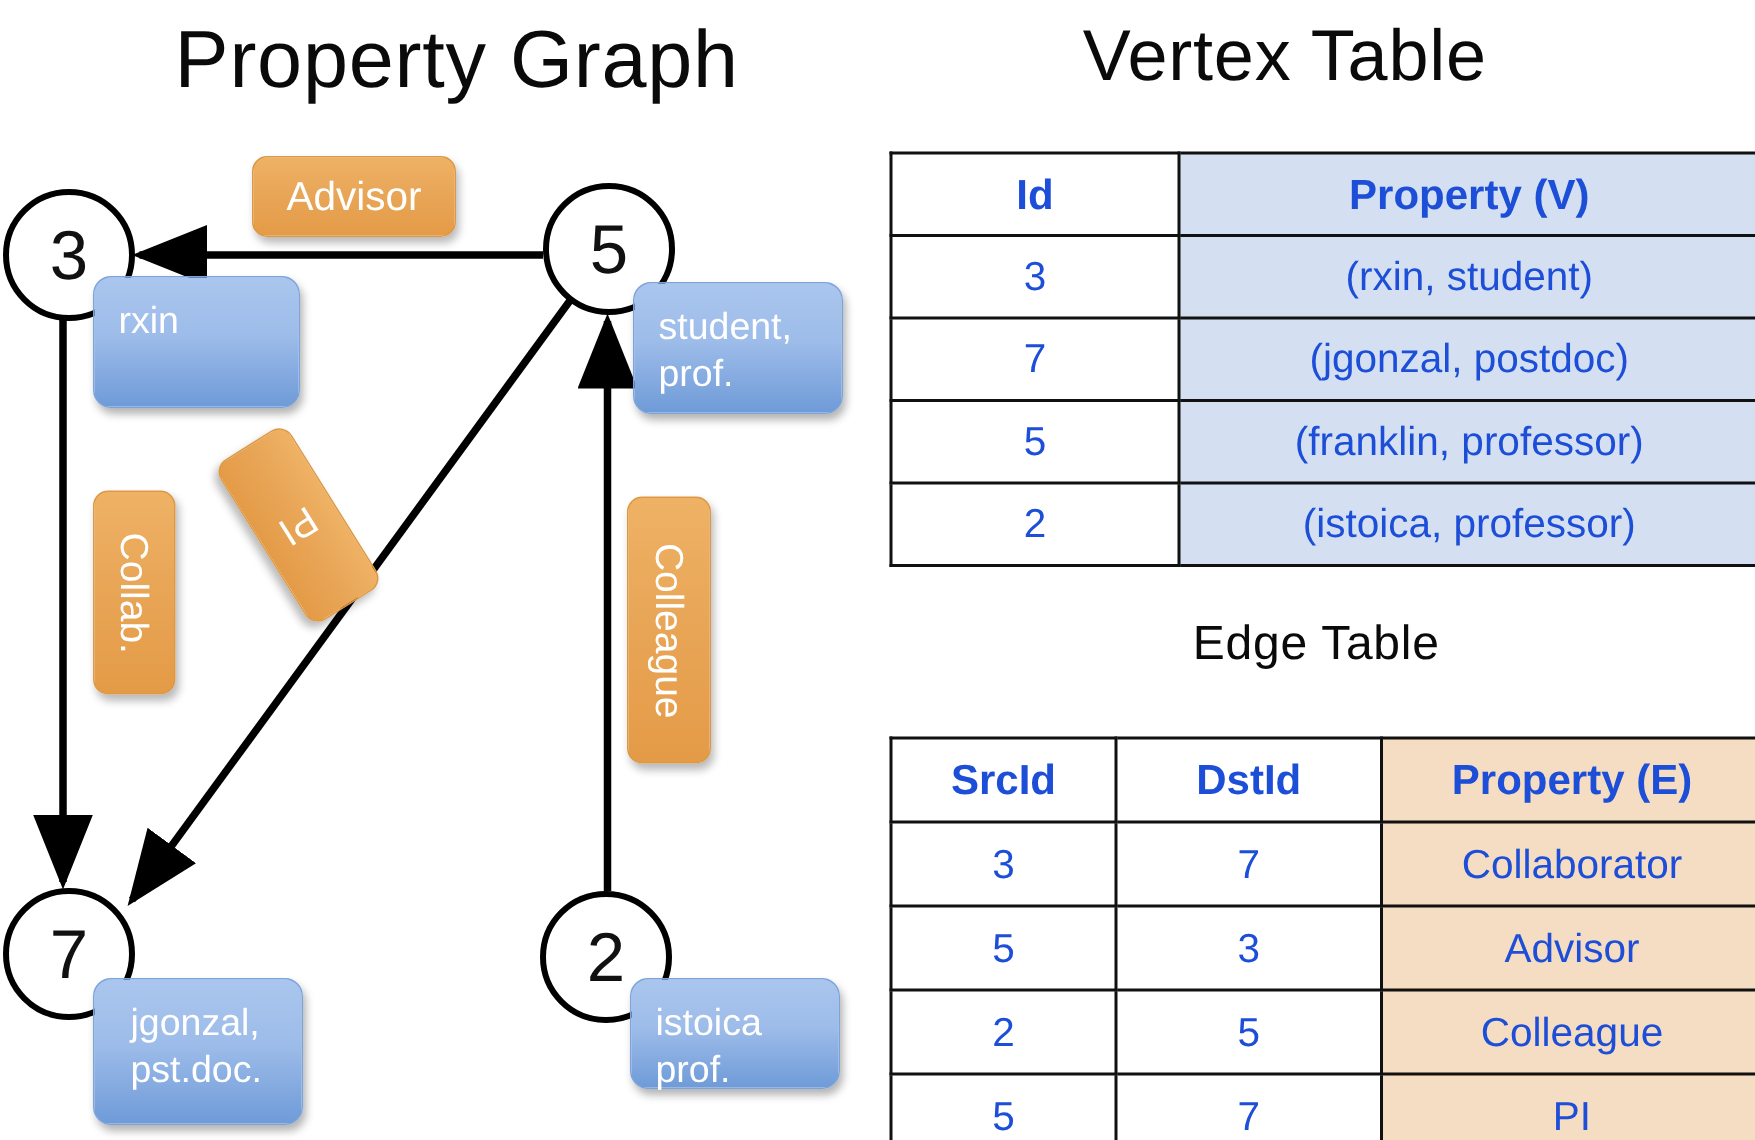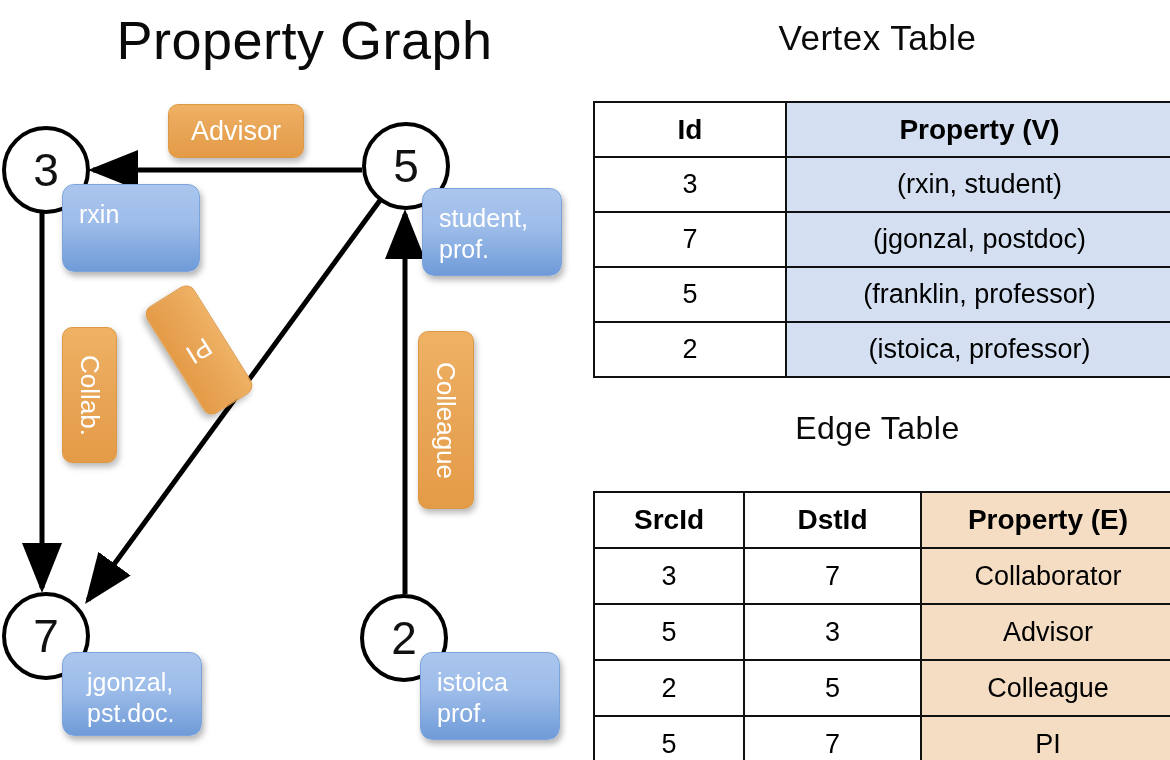--- a/index.html
+++ b/index.html
@@ -26,23 +26,23 @@
     letter-spacing: 0.5px;
   }
   #title-property-graph {
     left: 0; top: 8px; width: 585px;
     text-align: center;
     font-size: 54px;
     line-height: 64px;
     margin-left: 12px;
   }
   #title-vertex-table {
-    left: 585px; top: 8px; width: 585px;
-    text-align: center;
-    font-size: 35px;
+    left: 564px; top: 8px; width: 585px;
+    text-align: center;
+    font-size: 48px;
     line-height: 60px;
   }
   #title-edge-table {
     left: 585px; top: 398px; width: 585px;
     text-align: center;
     font-size: 32px;
     line-height: 60px;
   }
 
   
@@ -91,22 +91,22 @@
     font-size: 25px;
     line-height: 31px;
     font-weight: 300;
     padding: 14px 0 0 16px;
     box-sizing: border-box;
     z-index: 4;
     font-family: "Liberation Sans", sans-serif;
   }
   #prop-3 { left: 62px;  top: 184px; width: 138px; height: 88px; }
   #prop-5 { left: 422px; top: 188px; width: 140px; height: 88px; }
-  #prop-7 { left: 62px;  top: 652px; width: 140px; height: 84px; padding-left: 24px; }
-  #prop-2 { left: 420px; top: 652px; width: 140px; height: 88px; }
+  #prop-7 { left: 62px;  top: 652px; width: 140px; height: 98px; padding-left: 24px; }
+  #prop-2 { left: 420px; top: 652px; width: 140px; height: 74px; }
   .prop-line { display: block; }
 
   
   .edge-label {
     position: absolute;
     border-radius: 10px;
     background: linear-gradient(to bottom, #efb265 0%, #e9a759 40%, #e49b47 100%);
     border: 1px solid #dd9844;
     box-shadow: 2px 4px 6px rgba(0,0,0,0.28);
     color: #ffffff;
@@ -151,21 +151,21 @@
     border-collapse: collapse;
     table-layout: fixed;
     font-family: "Liberation Sans", sans-serif;
   }
   .data-table td, .data-table th {
     border: 2px solid #111;
     text-align: center;
     font-weight: 300;
     font-size: 27px;
     padding: 0;
-    color: #000000;
+    color: #1d4ed8;
     margin-top: 23px;
   }
   .data-table th { font-weight: bold; font-size: 28px; }
 
   #vertex-table { left: 593px; top: 101px; width: 575px; }
   #vertex-table .col-id  { width: 190px; height: 53px; background:#ffffff; }
   #vertex-table .col-prop{ width: 385px; height: 53px; background:#d4e0f2; }
 
   #edge-table { left: 593px; top: 491px; width: 575px; }
   #edge-table .col-src { width: 148px; height: 54px; background:#ffffff; }

